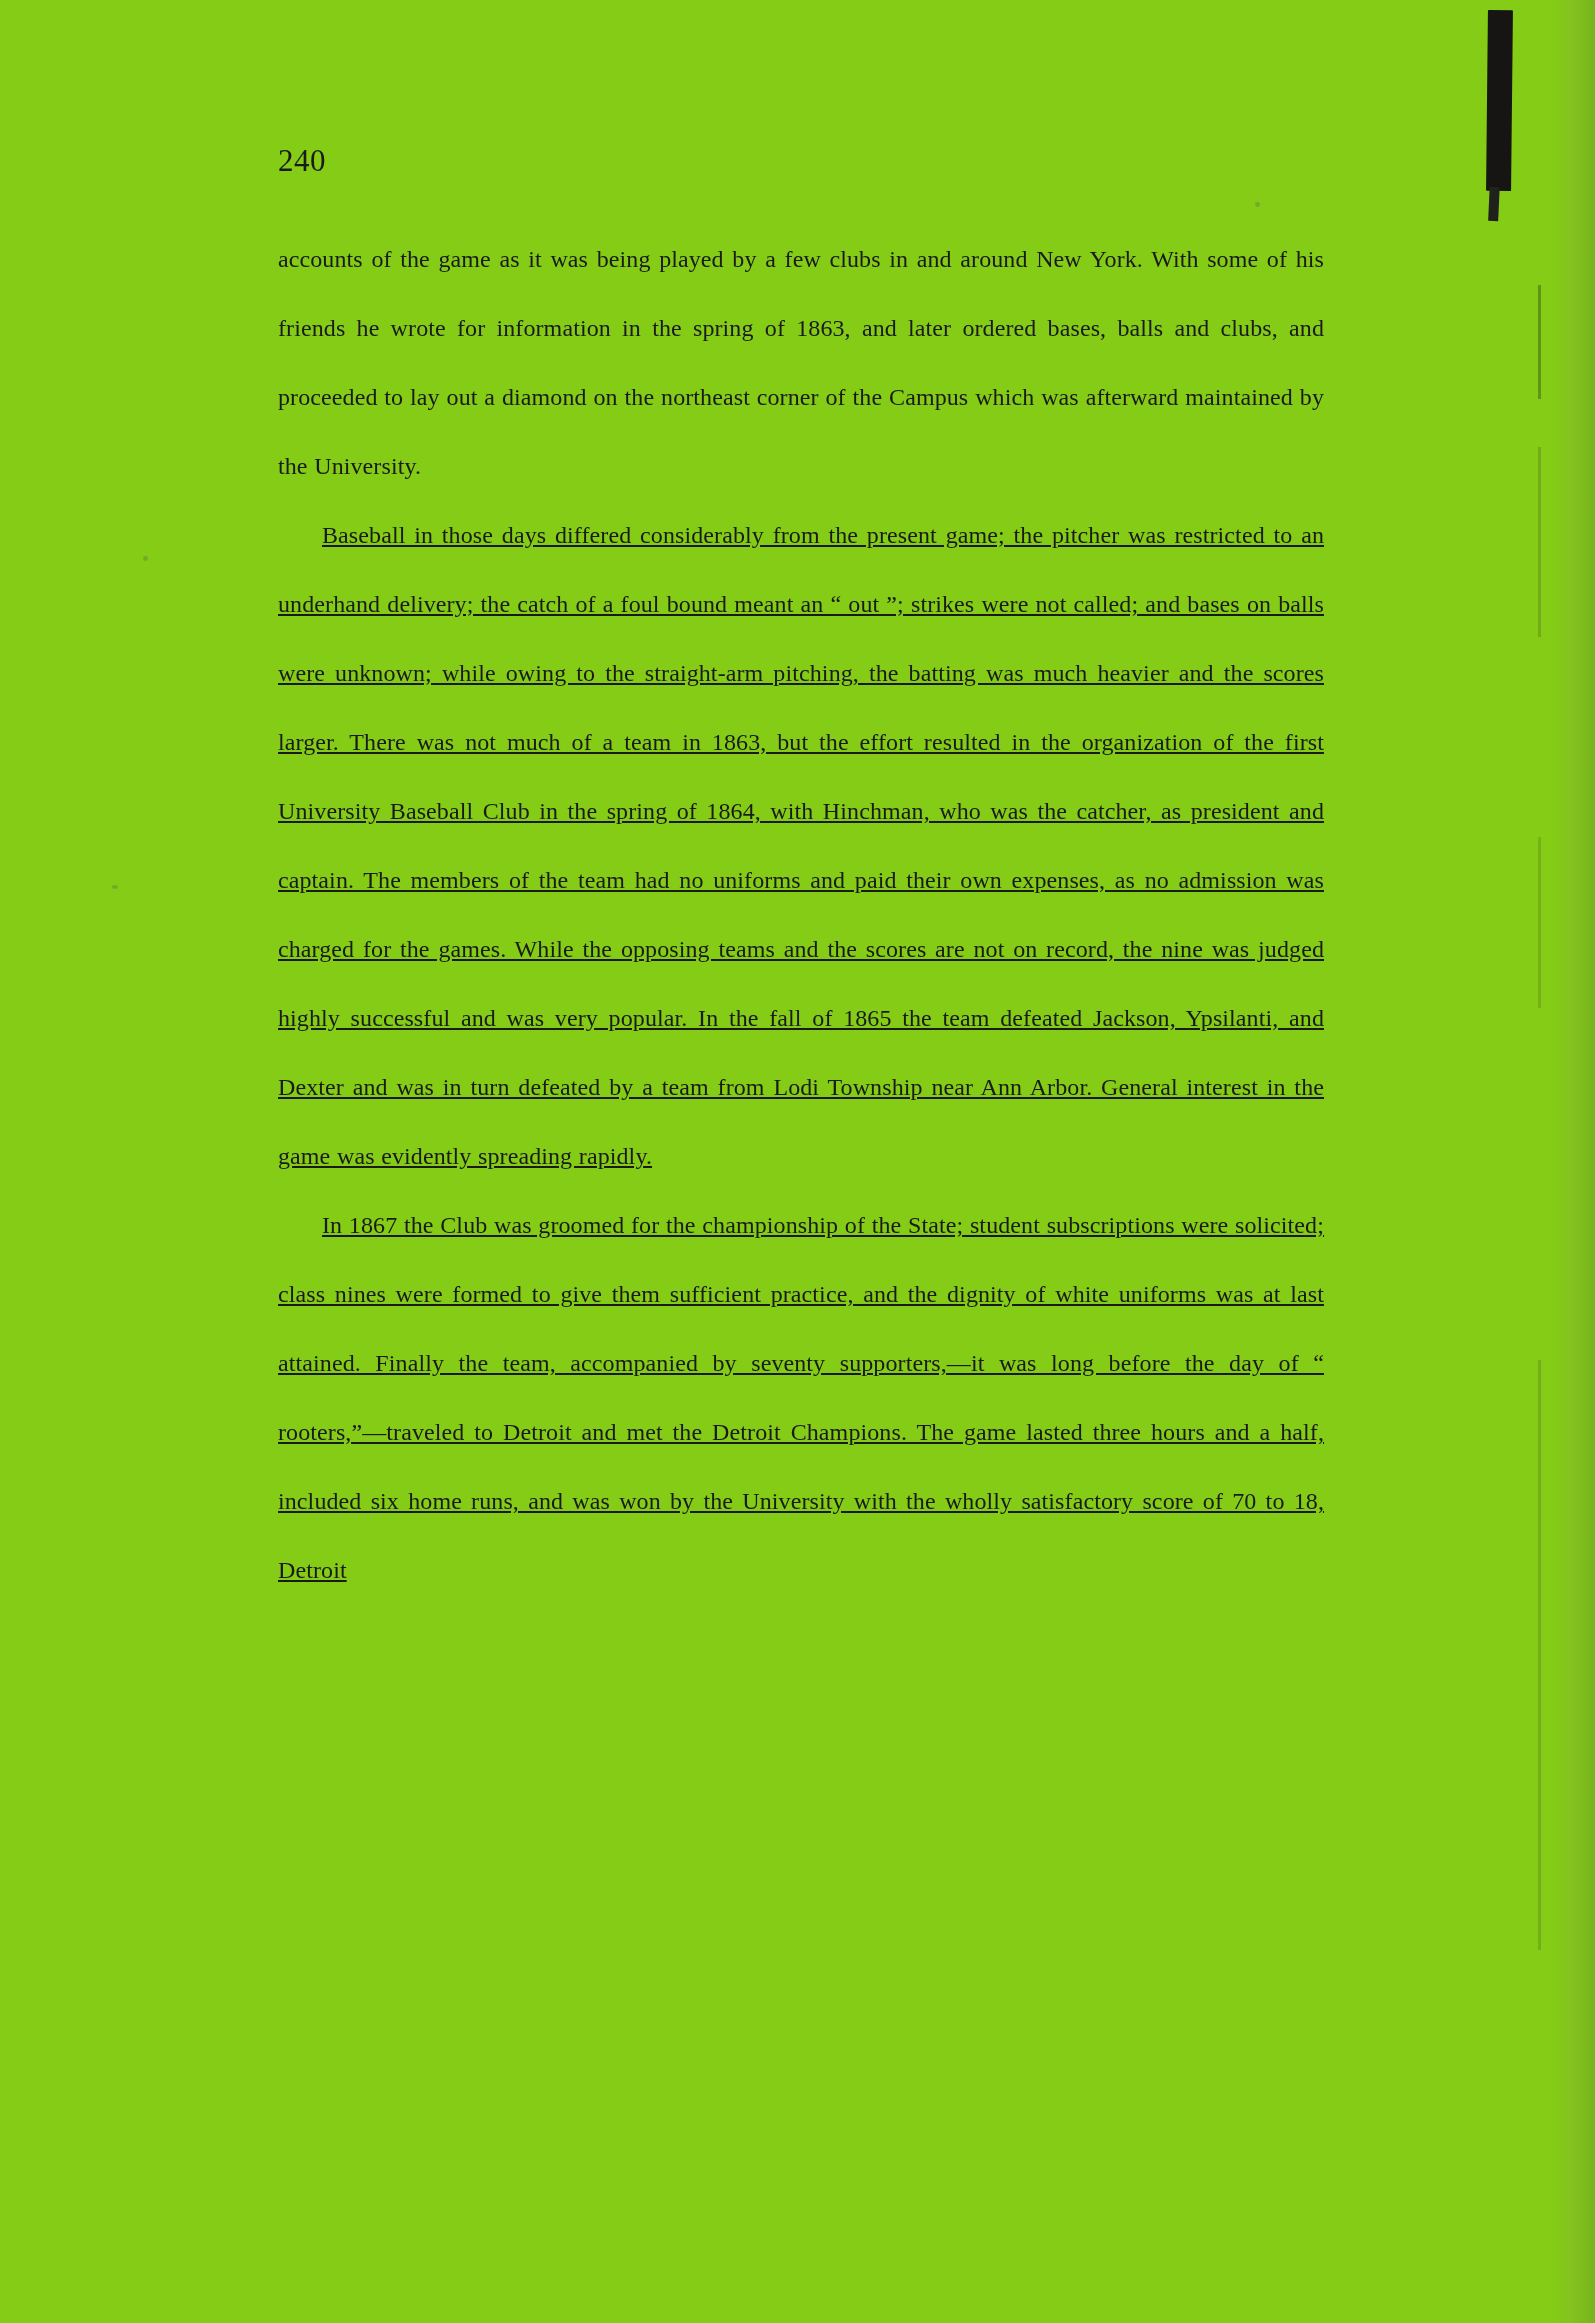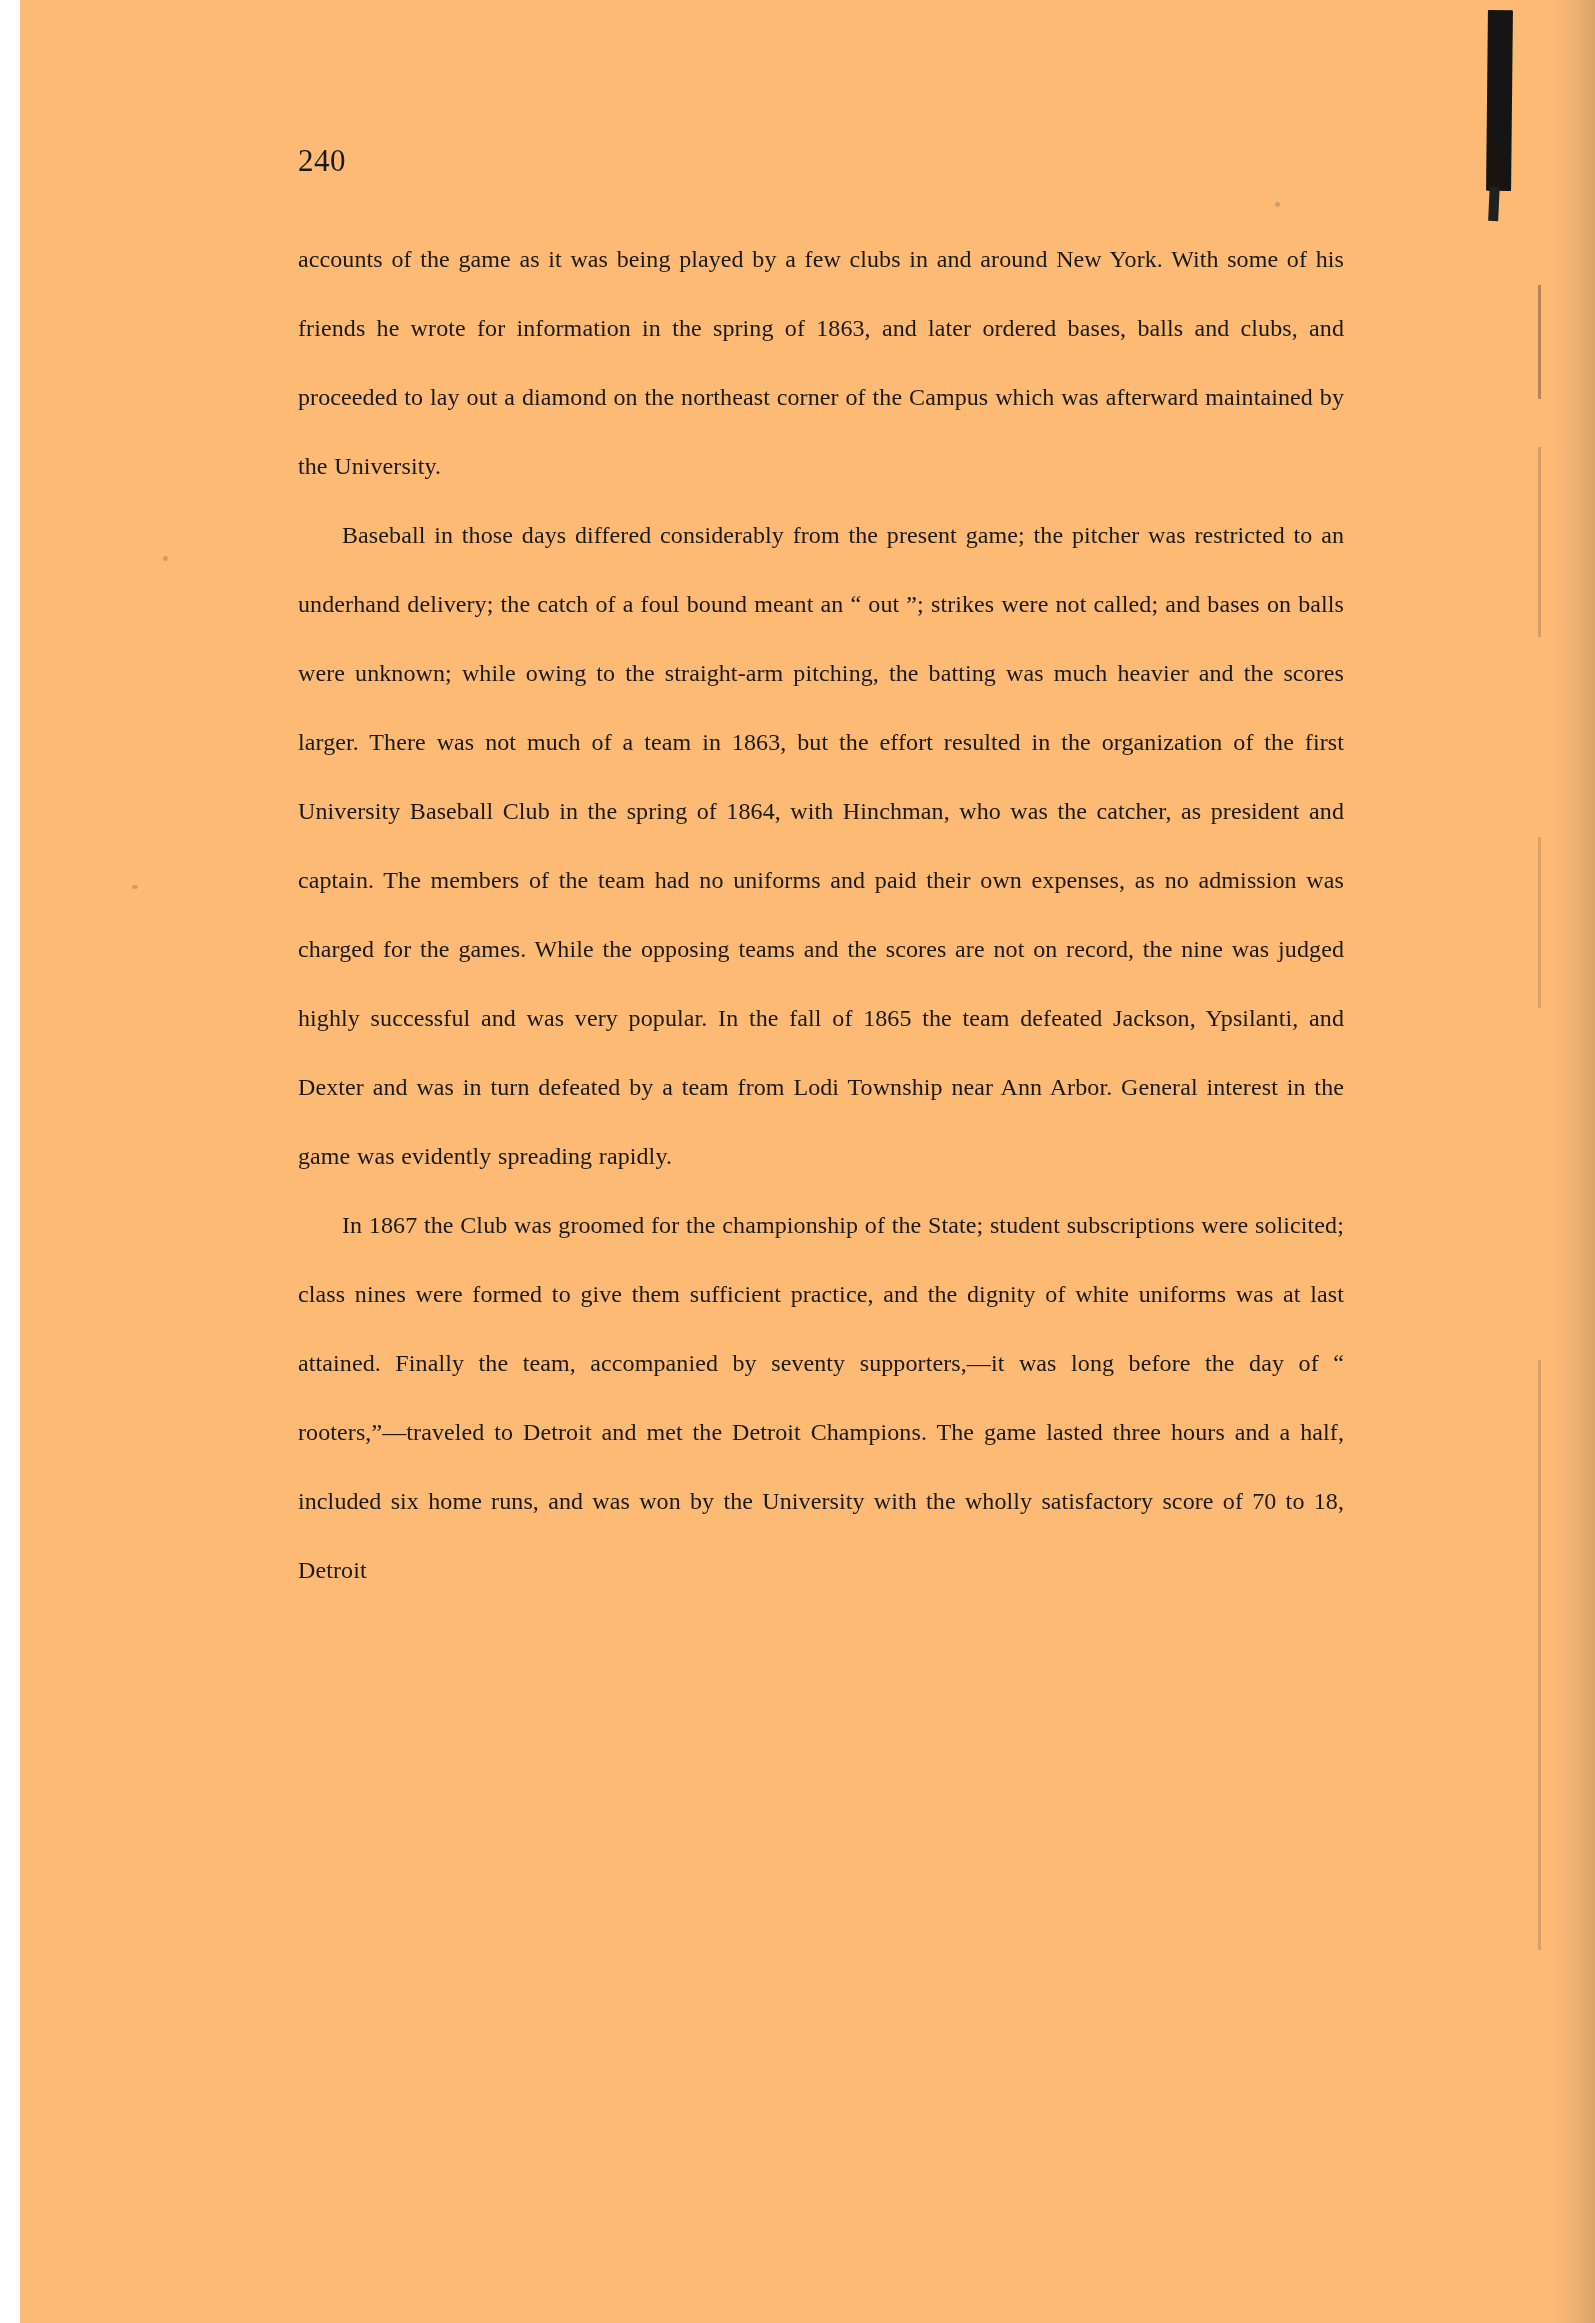--- a/index.html
+++ b/index.html
@@ -13,22 +13,21 @@
     position: relative;
     font-family: "Liberation Serif", serif;
     color: #1a1a1a;
     overflow: hidden;
   }
 
   
   .page {
     position: absolute;
     inset: 0;
-    background: #fdba74;
-    margin-left: 20px;
+    background: #84cc16;
   }
 
   
   .binding-shadow {
     position: absolute;
     top: 0;
     right: 0;
     width: 44px;
     height: 100%;
     background: linear-gradient(to right, rgba(255,255,255,0) 0%, rgba(120,118,112,0.10) 45%, rgba(60,58,54,0.18) 100%);
@@ -90,20 +89,21 @@
     font-size: 24px;
     line-height: 69px;
     text-align: justify;
     text-justify: inter-word;
     letter-spacing: 0.1px;
     word-spacing: 0.5px;
     hyphens: manual;
   }
   p.body-par.indent {
     text-indent: 44px;
+    text-decoration: underline;
   }
   p.body-par + p.body-par {
     margin-top: 0;
   }
 
   
   .speck {
     position: absolute;
     background: rgba(90,88,84,0.30);
     border-radius: 50%;

